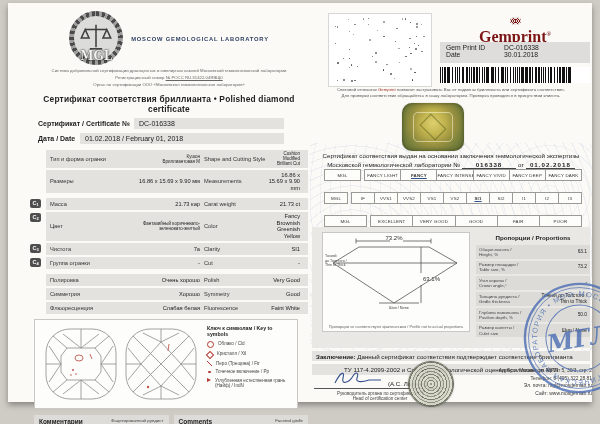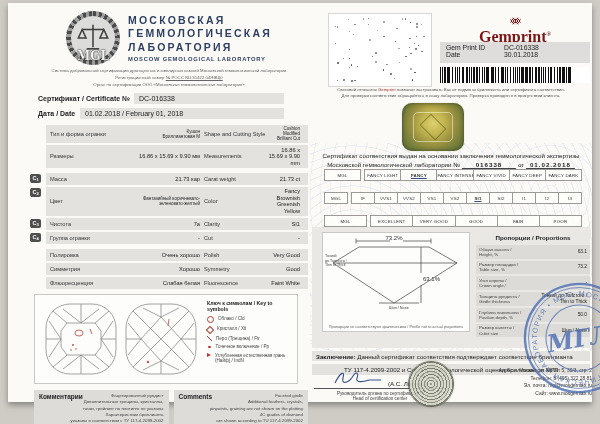--- a/index.html
+++ b/index.html
@@ -130,31 +130,29 @@
                   <line x1="8" y1="11" x2="36" y2="11"></line>
               <path d="M8 11l-5 11h10z"></path>
                   <path d="M36 11l-5 11h10z"></path>
               <line x1="14" y1="36" x2="30" y2="36"></line>
             </g>
           </svg>
         </div>
         <div class="logo-mgl">MGL</div>
       </div>
       <div>
-        <div class="org-ru">МОСКОВСКАЯ
-ГЕММОЛОГИЧЕСКАЯ
-ЛАБОРАТОРИЯ</div>
         <div class="org-en">MOSCOW GEMOLOGICAL LABORATORY</div>
       </div>
     </div>
     <div class="smalls">
       <div>Система добровольной сертификации драгоценных и ювелирных камней Московской геммологической лаборатории</div>
       <div><span>Регистрационный номер</span> <span class="u">№ РОСС RU.31422.04ЯВЩ0</span></div>
       <div>Орган по сертификации ООО «Московская геммологическая лаборатория»</div>
     </div>
+    <div class="doc-title">Сертификат соответствия бриллианта • Polished diamond certificate</div>
 
     <div class="cert-line cert-num">
       <span class="lab">Сертификат / Certificate №</span>
       <span class="gbox">DC-016338</span>
     </div>
     <div class="cert-line cert-date">
       <span class="lab">Дата / Date</span>
       <span class="gbox">01.02.2018 / February 01, 2018</span>
     </div>
 

